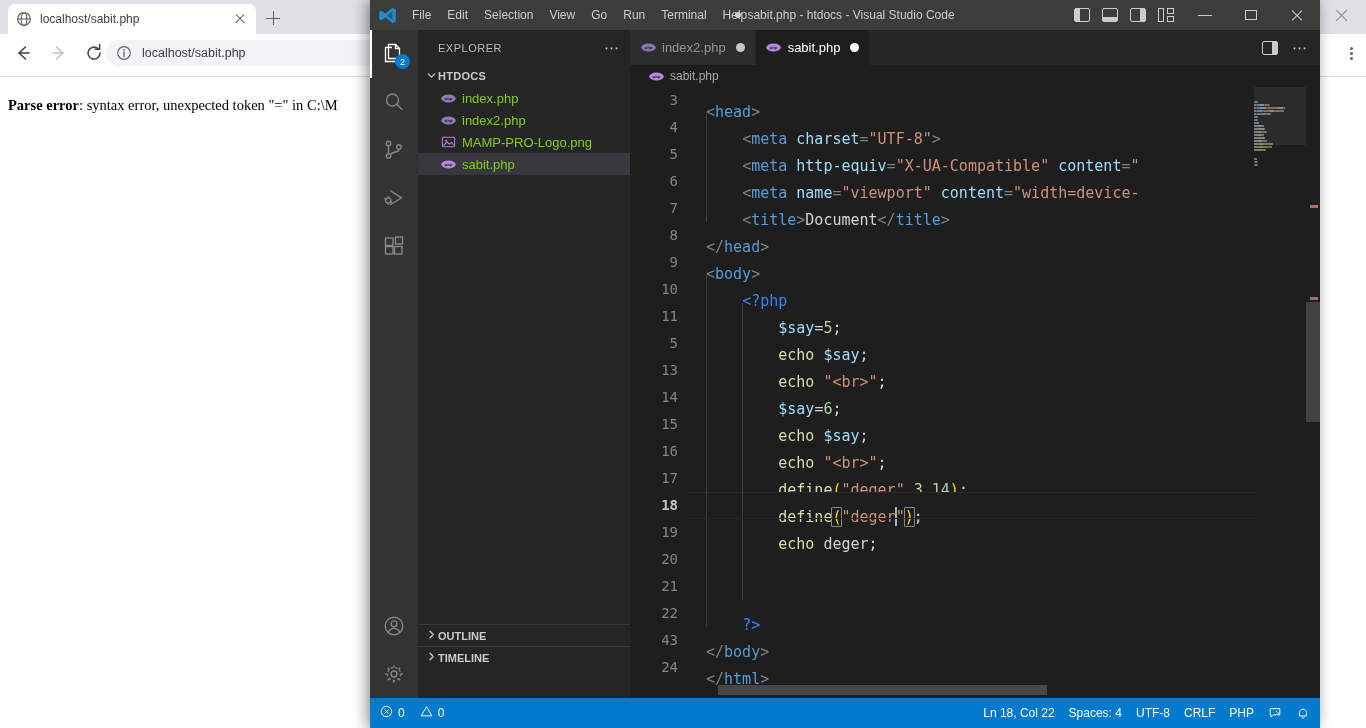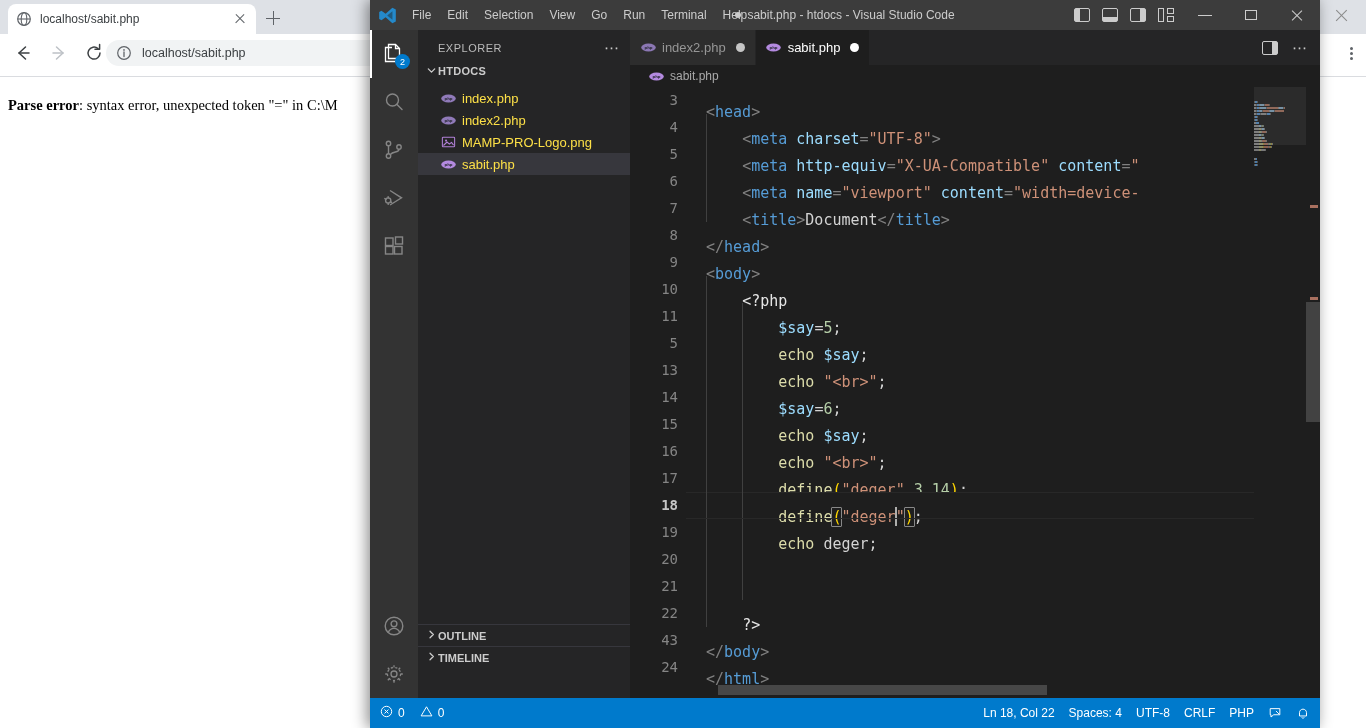--- a/index.html
+++ b/index.html
@@ -172,27 +172,27 @@
     position: absolute; left: 48px; top: 30px; width: 212px; height: 668px;
     background: #252526;
   }
   .sb-head {
     height: 35px; display: flex; align-items: center; justify-content: space-between;
     padding: 0 10px 0 20px;
   }
   .sb-title { font-size: 11px; letter-spacing: .5px; color: #bbbbbb; }
   .sb-dots { color: #cccccc; font-size: 15px; line-height: 10px; letter-spacing: 1px; }
   .sb-section {
-    height: 22px; display: flex; align-items: flex-start; padding-left: 6px;
+    height: 22px; display: flex; align-items: center; padding-left: 6px;
     font-size: 11px; font-weight: bold; color: #cccccc; letter-spacing: .3px;
   }
   .chev { width: 14px; display: inline-block; text-align: center; font-size: 10px; color: #cccccc; }
   .sb-file {
     height: 22px; display: flex; align-items: center; padding-left: 22px;
-    font-size: 13px; color: #fde047;
+    font-size: 13px; color: #84cc16;
   }
   .sb-file.selected { background: #37373d; }
   .fi { width: 16px; height: 16px; margin-right: 6px; flex: 0 0 auto; display:flex; align-items:center; justify-content:center;}
   .sb-bottom { position: absolute; left: 0; bottom: 30px; width: 212px; }
   .sb-panel {
     height: 22px; display: flex; align-items: center; padding-left: 6px;
     font-size: 11px; font-weight: bold; color: #cccccc;
     border-top: 1px solid #37373d;
   }
 
@@ -247,21 +247,21 @@
   .t-attr    { color: #9cdcfe; }
   .t-str     { color: #ce9178; }
   .t-text    { color: #d4d4d4; }
   .t-var     { color: #9cdcfe; }
   .t-kw      { color: #dcdcaa; }
   .t-num     { color: #b5cea8; }
   .t-op      { color: #d4d4d4; }
   .t-fn      { color: #dcdcaa; }
   .t-paren   { color: #ffd700; }
   .t-const   { color: #d4d4d4; }
-  .t-php     { color: #e5e5e5; }
+  .t-php     { color: #3b82f6; }
 
   .bracket-hl {
     border: 1px solid #888; margin: 0 -1px; border-radius: 1px;
   }
   .cursor {
     display: inline-block; width: 2px; height: 19px; background: #aeafad;
     vertical-align: -4px; margin: 0 -1px;
   }
 
   .minimap {

